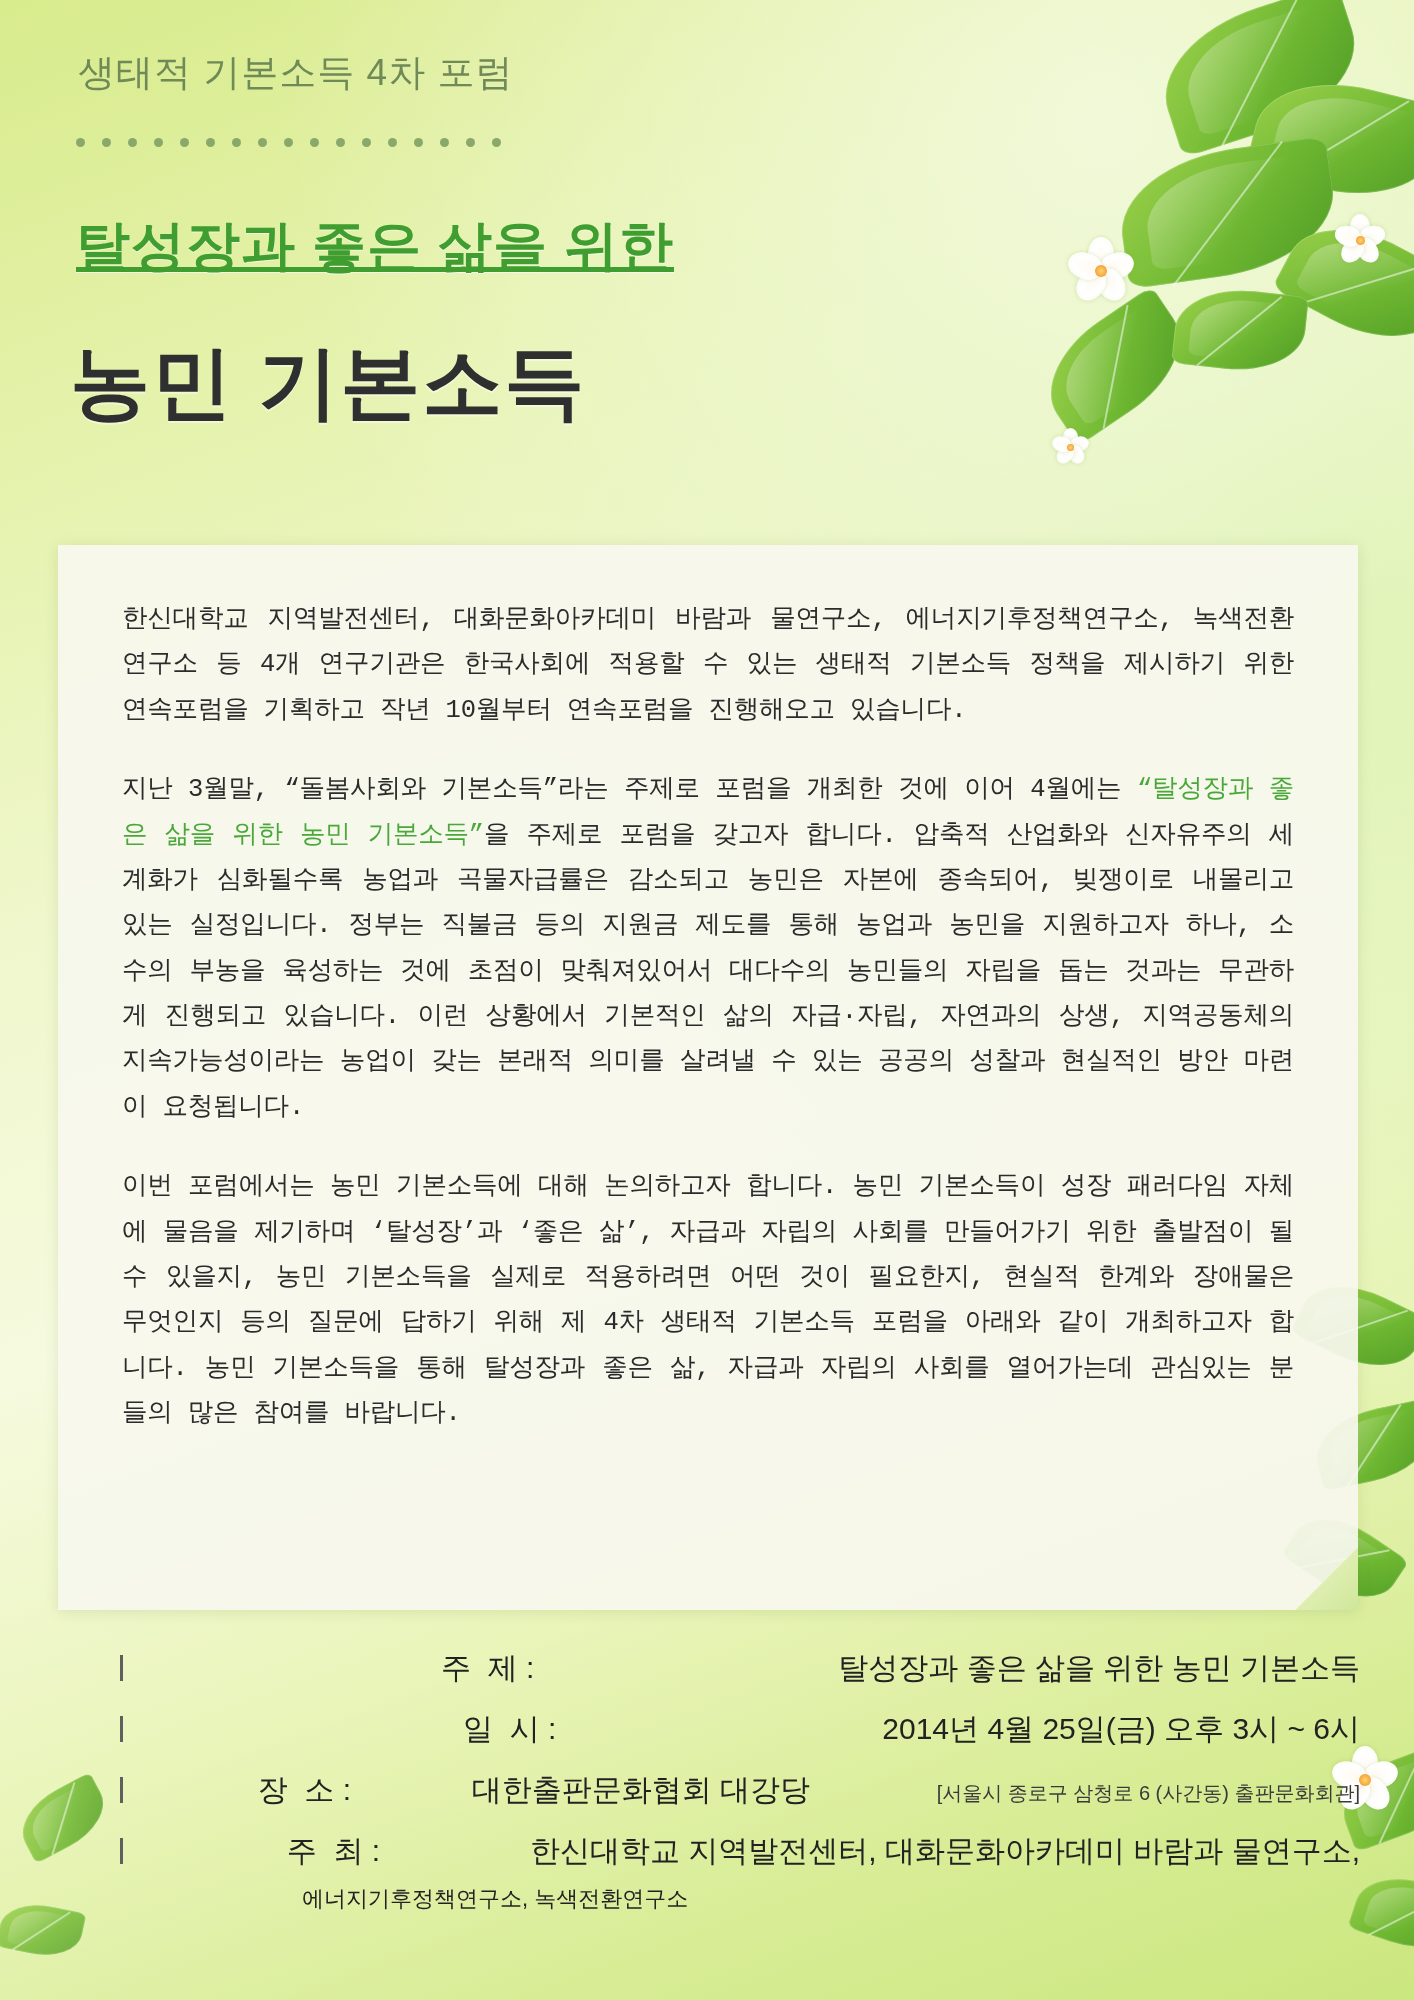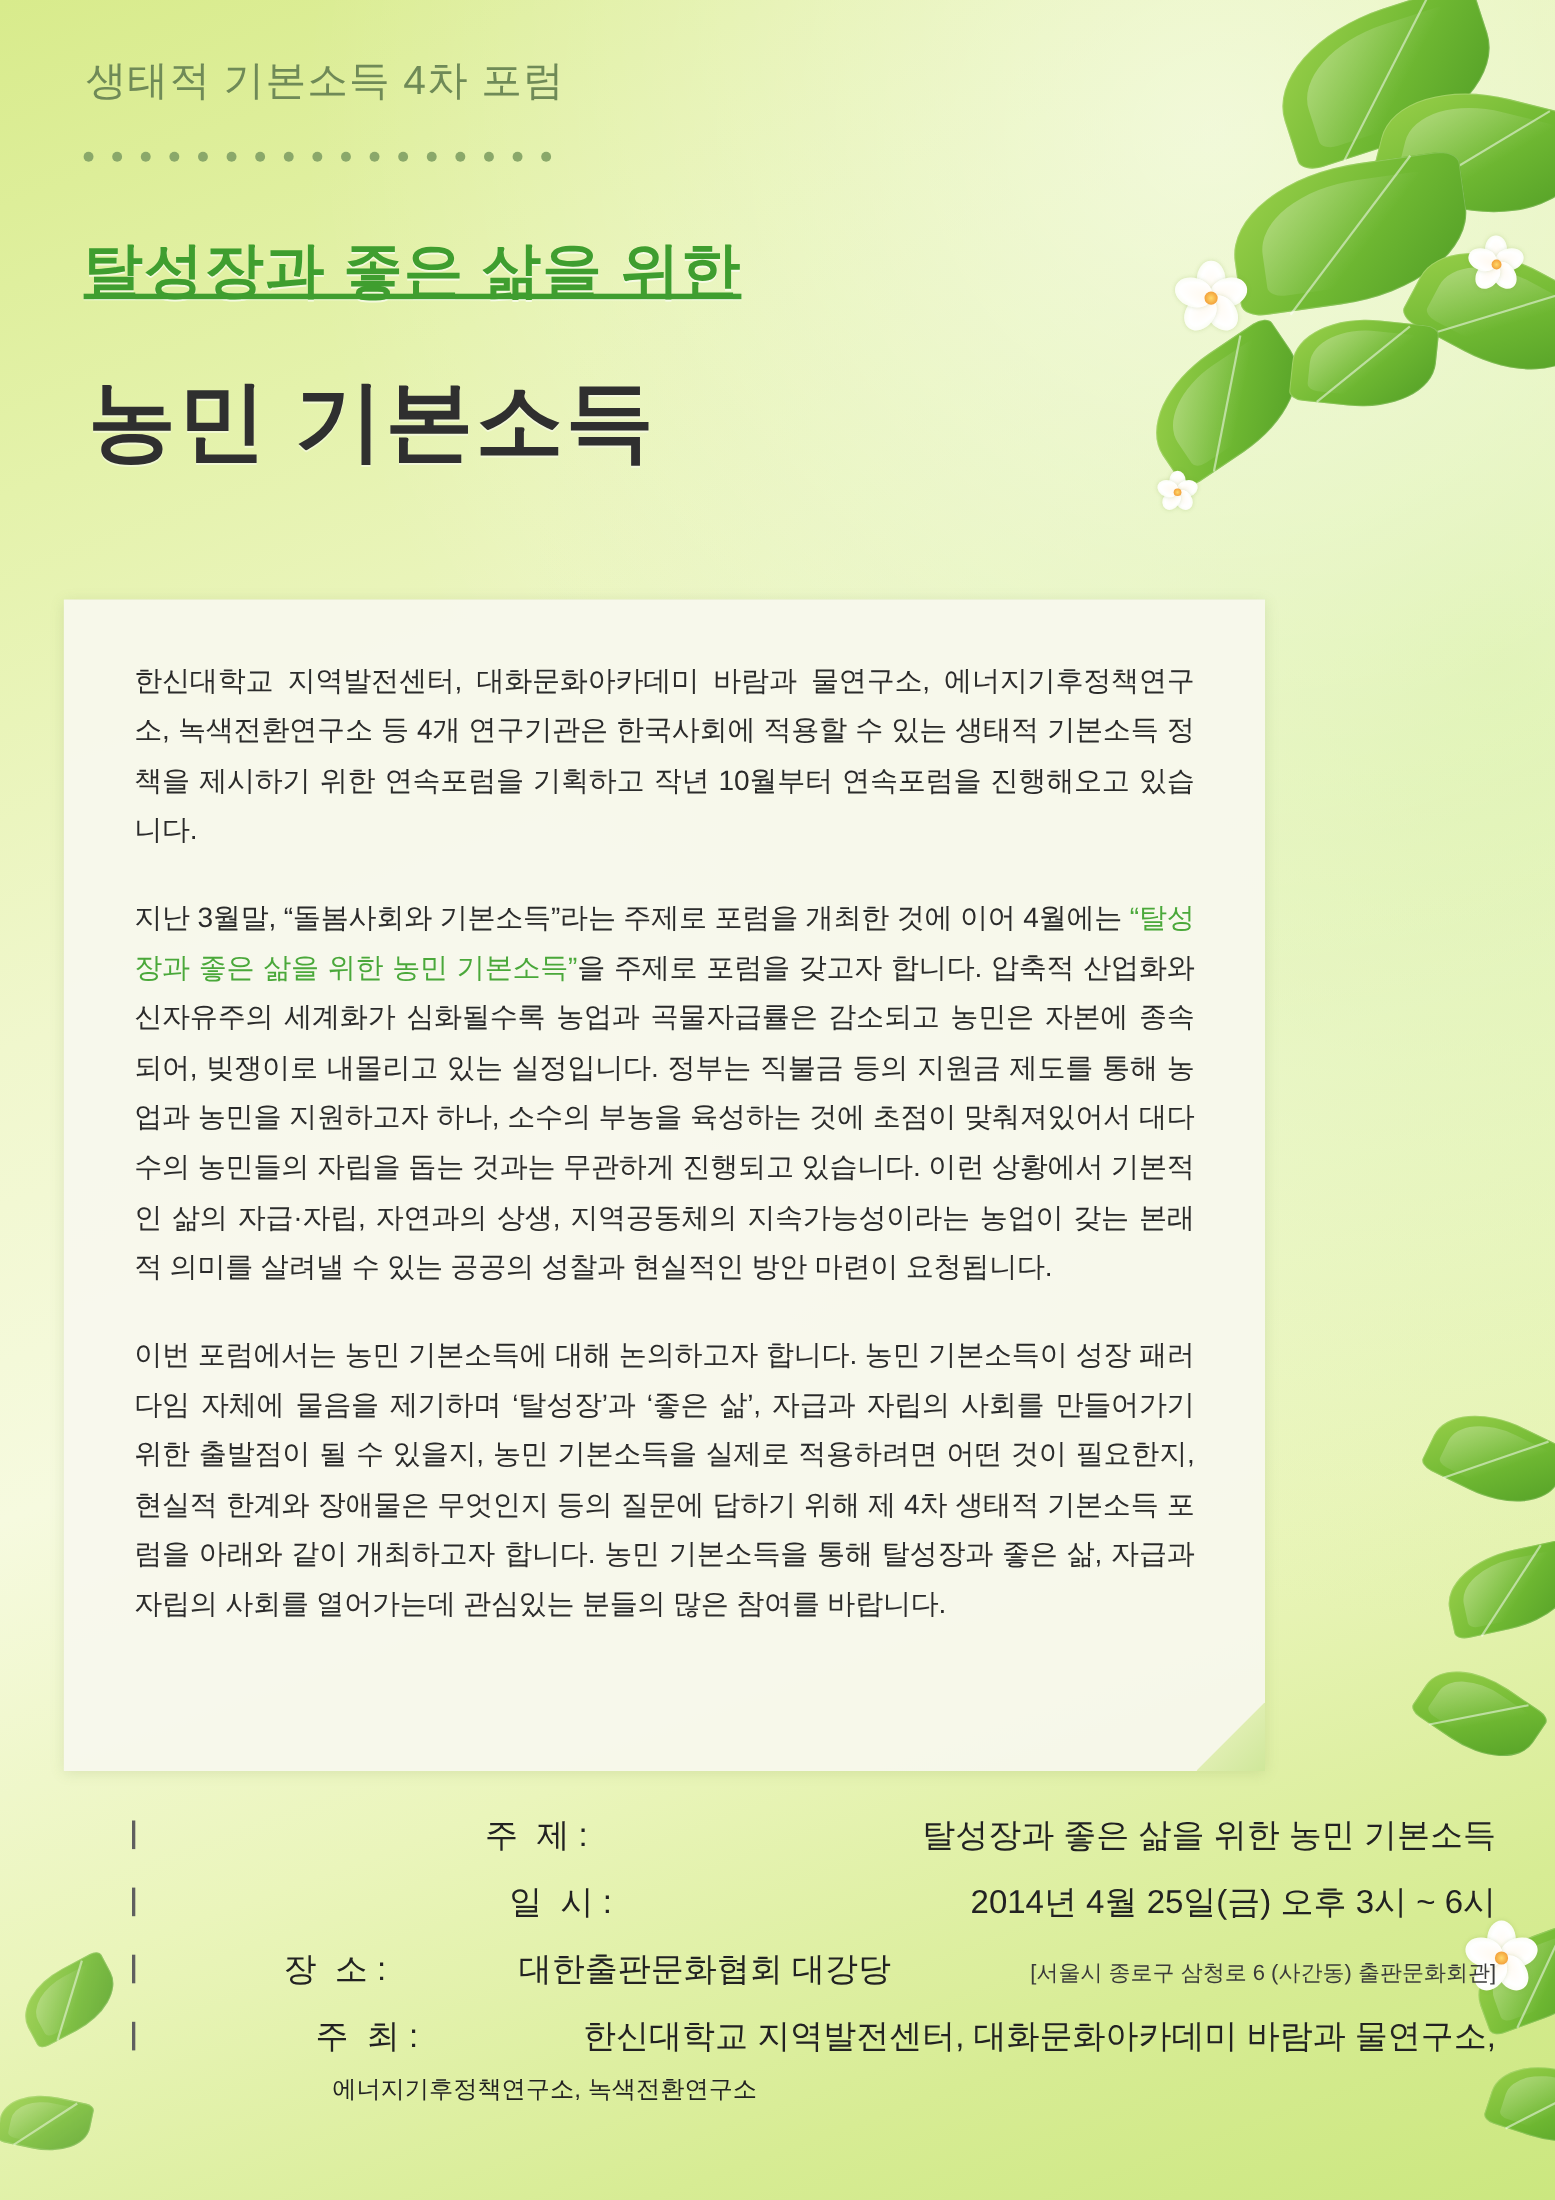--- a/index.html
+++ b/index.html
@@ -118,38 +118,39 @@
     top: 210px;
     font-size: 54px;
     font-weight: 700;
     color: #3f9e2f;
     letter-spacing: 1px;
     text-shadow: 0 1px 0 rgba(255,255,255,0.6);
     text-decoration: underline;
   }
   .title-main {
     position: absolute;
-    left: 80px;
+    left: 70px;
     top: 330px;
     font-size: 80px;
     font-weight: 700;
     color: #2f2f2f;
     letter-spacing: 2px;
     text-shadow: 0 2px 0 rgba(255,255,255,0.45);
   }
 
   
   .card {
     position: absolute;
     left: 58px;
     top: 545px;
-    width: 1092px;
+    width: 1300px;
     height: 1065px;
     background: rgba(247, 248, 238, 0.93);
     box-shadow: 0 2px 12px rgba(110,140,70,0.18);
+    font-family: Liberation Mono, monospace;
   }
   .card::after {
     
     content: "";
     position: absolute;
     right: 0;
     bottom: 0;
     width: 62px;
     height: 62px;
     background: linear-gradient(135deg, rgba(215,235,160,0) 0%, rgba(215,235,160,0) 49%, #dfeeb1 50%, #cfe79a 100%);

